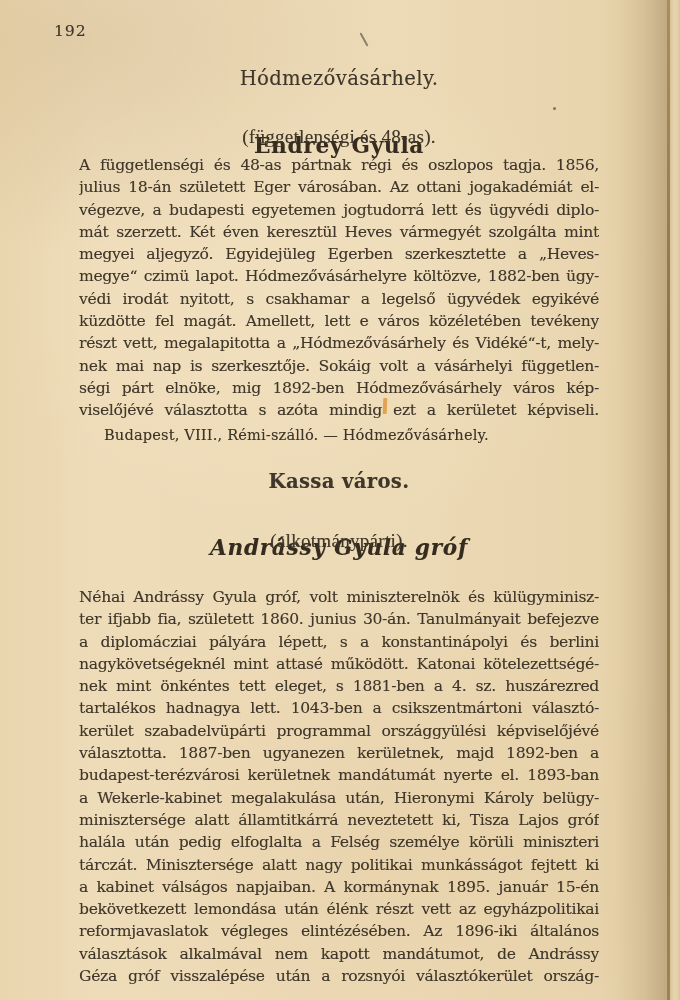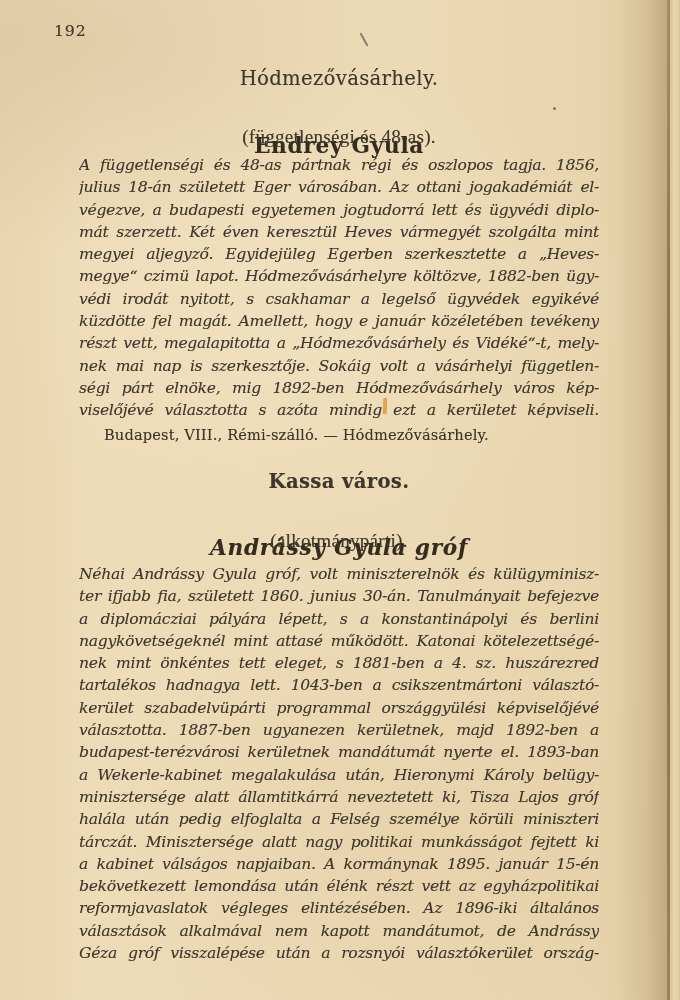--- a/index.html
+++ b/index.html
@@ -36,23 +36,23 @@
   .ink{text-shadow:0.3px 0.3px 0.4px rgba(58,46,30,0.35);}
   .page-number{position:absolute;left:54px;top:22px;font-size:15.5px;letter-spacing:1px;}
   .centered{position:absolute;left:79px;width:520px;text-align:center;}
   .city-head{font-size:19.5px;letter-spacing:0.4px;}
   .name-head{font-size:21.5px;font-weight:bold;letter-spacing:0.8px;color:#352c1f;margin-top:36px;}
   .party-head{font-size:19px;letter-spacing:0.3px;font-family:Liberation Serif, serif;}
   .s1-city{top:67px;} .s1-name{top:97px;} .s1-party{top:126px;}
   .s2-city{top:470px;font-weight:bold;} .s2-name{top:499px;font-style:italic;} .s2-party{top:530px;}
   .body-text{position:absolute;left:79px;width:520px;font-size:15.5px;
     letter-spacing:-0.25px;line-height:22.3px;}
-  .s1-body{top:154px;} .s2-body{top:563px;}
+  .s1-body{top:154px;} .s2-body{top:586px;}
   .bline{text-align:justify;text-align-last:justify;text-justify:inter-word;
-    white-space:normal;overflow:hidden;height:22.3px;font-style:italic;}
+    white-space:normal;overflow:hidden;height:22.3px;}
   .address{position:absolute;left:104px;top:427px;font-size:14.5px;
     letter-spacing:0.2px;color:#3c3428;}
 </style>
 </head>
 <body>
 
 <div class="page">
 
   <div class="page-number ink">192</div>
 
@@ -61,21 +61,21 @@
   <div class="centered party-head ink s1-party">(függetlenségi és 48-as).</div>
 
   <div class="body-text ink s1-body">
     <div class="bline">A függetlenségi és 48-as pártnak régi és oszlopos tagja. 1856,</div>
     <div class="bline">julius 18-án született Eger városában. Az ottani jogakadémiát el-</div>
     <div class="bline">végezve, a budapesti egyetemen jogtudorrá lett és ügyvédi diplo-</div>
     <div class="bline">mát szerzett. Két éven keresztül Heves vármegyét szolgálta mint</div>
     <div class="bline">megyei aljegyző. Egyidejüleg Egerben szerkesztette a „Heves-</div>
     <div class="bline">megye“ czimü lapot. Hódmezővásárhelyre költözve, 1882-ben ügy-</div>
     <div class="bline">védi irodát nyitott, s csakhamar a legelső ügyvédek egyikévé</div>
-    <div class="bline">küzdötte fel magát. Amellett, hogy e január közéletében tevékeny</div>
+    <div class="bline">küzdötte fel magát. Amellett, lett e város közéletében tevékeny</div>
     <div class="bline">részt vett, megalapitotta a „Hódmezővásárhely és Vidéké“-t, mely-</div>
     <div class="bline">nek mai nap is szerkesztője. Sokáig volt a vásárhelyi független-</div>
     <div class="bline">ségi párt elnöke, mig 1892-ben Hódmezővásárhely város kép-</div>
     <div class="bline">viselőjévé választotta s azóta mindig ezt a kerületet képviseli.</div>
   </div>
 
   <div class="address ink">Budapest, VIII., Rémi-szálló. — Hódmezővásárhely.</div>
 
   <div class="centered city-head ink s2-city">Kassa város.</div>
   <div class="centered name-head ink s2-name">Andrássy Gyula gróf</div>

